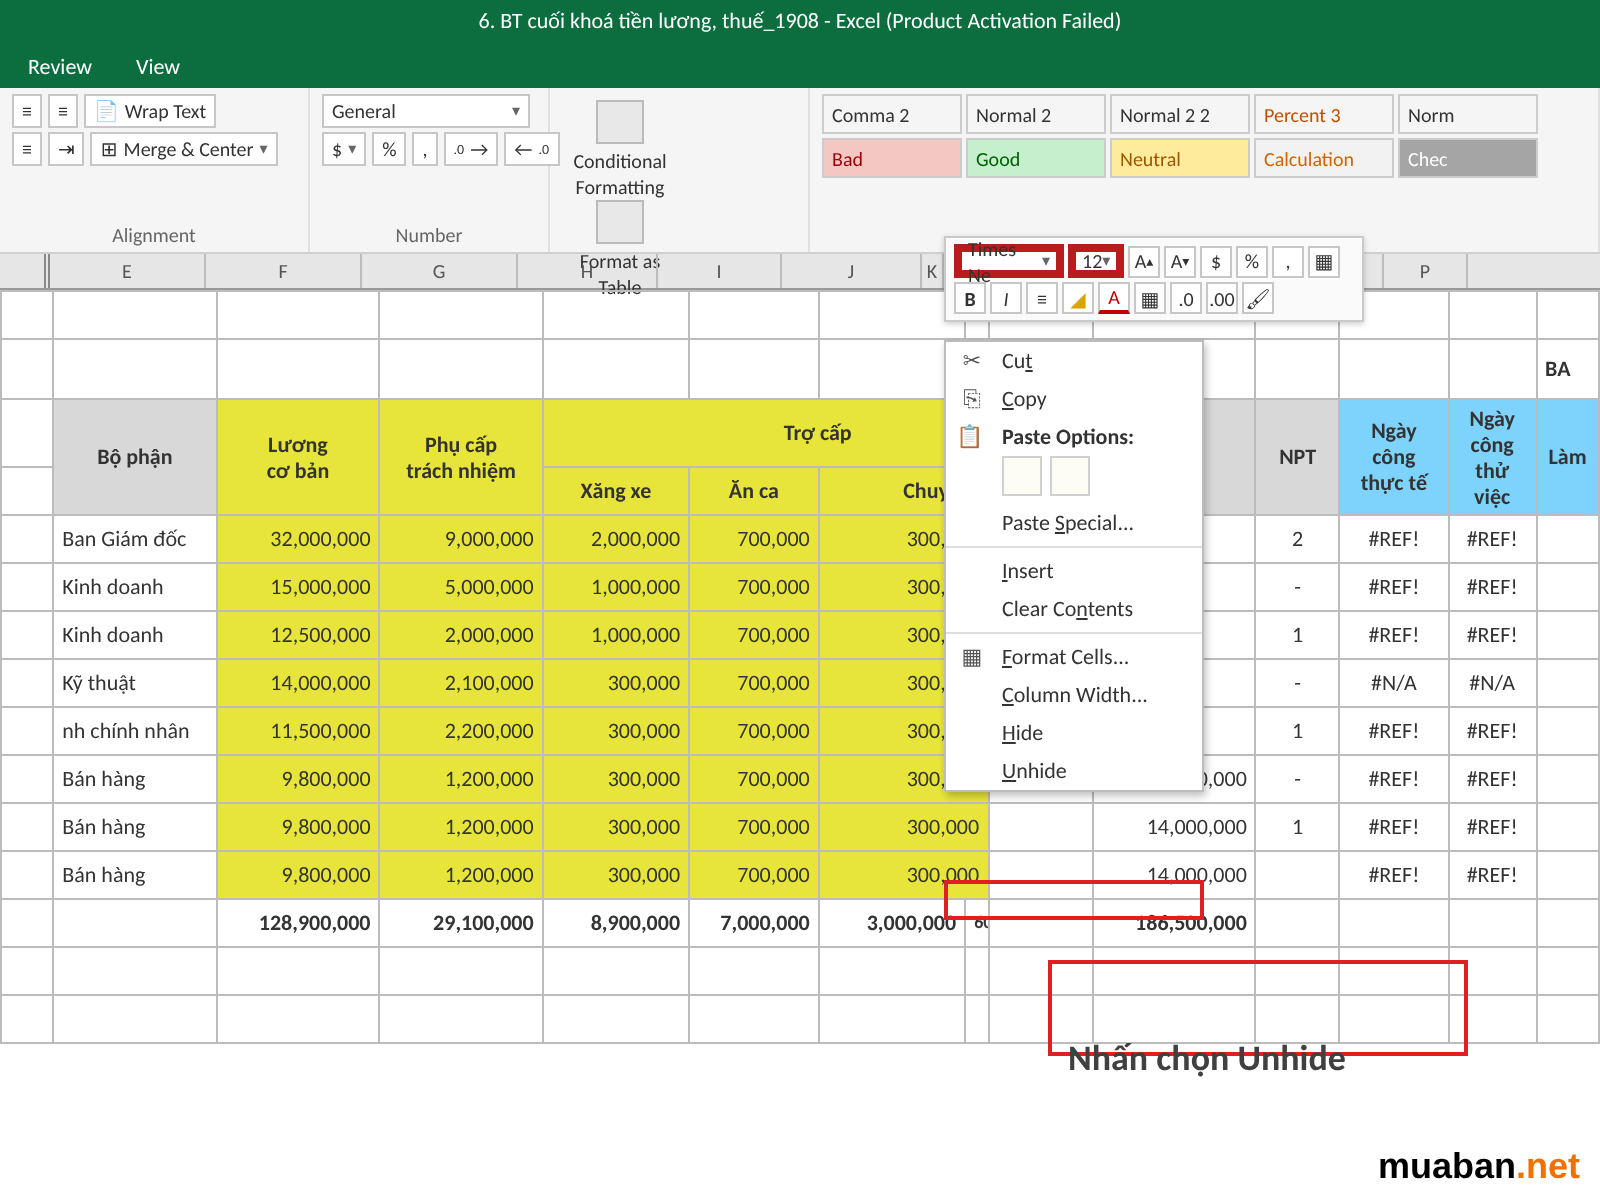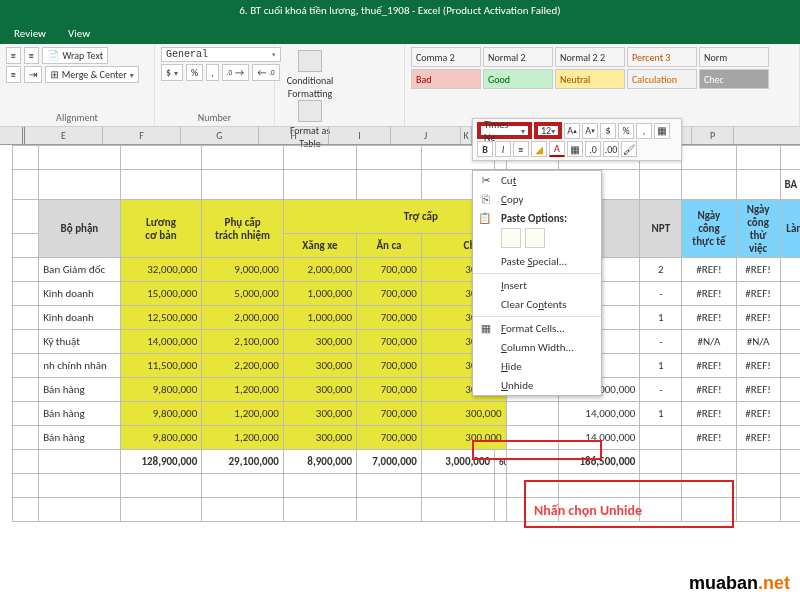--- a/index.html
+++ b/index.html
@@ -34,33 +34,33 @@
   .ctx .paste-opts{padding:2px 8px 4px 28px;display:flex;gap:4px;}
   .ctx .paste-opts .po{width:20px;height:20px;border:1px solid #d0d0d0;background:#fdfdf3;cursor:pointer;}
   .ctx-title{padding:3px 8px 1px 28px;color:#333;position:relative;}
   .ctx-title .ci{position:absolute;left:5px;}
   .unhide-hl{position:absolute;border:2px solid #e02020;z-index:11;pointer-events:none;}
   
   .col-hdrs{display:flex;background:#e6e6e6;border-bottom:1px solid #999;height:18px;margin-top:0;}
   .ch{border-right:1px solid #bcbcbc;text-align:center;font-size:10px;color:#555;display:flex;align-items:center;justify-content:center;}
   .ch.sel{background:#d2e3c9;}
   
-  .sheet{position:relative;padding-left:12px;}
+  .sheet{position:relative;}
   table.grid{border-collapse:collapse;table-layout:fixed;width:800px;}
   table.grid td{border:1px solid #bcbcbc;height:24px;padding:0 4px;font-size:11px;white-space:nowrap;overflow:hidden;}
   .hdr{background:#d8d8d8;font-weight:bold;text-align:center;font-size:11px;}
   .hdr-sub{background:#7dd3fc;font-weight:bold;text-align:center;font-size:10px;}
   .yel{background:#e8e53a;}
   .num{text-align:right;}
   .ctr{text-align:center;}
   .err{text-align:center;}
   .tot{font-weight:bold;}
   
   .anno-box{position:absolute;border:2px solid #e02020;z-index:8;pointer-events:none;}
-  .anno-text{position:absolute;color:#ef4444;font-weight:bold;font-size:14px;z-index:8;}
+  .anno-text{position:absolute;color:#404040;font-weight:bold;font-size:18px;z-index:8;margin-top:16px;}
   .watermark{position:absolute;bottom:4px;right:10px;font-family:Arial;font-weight:bold;font-size:18px;}
   .watermark .a{color:#000000;}
   .watermark .b{color:#f07000;}
   u{text-decoration:underline;}
   .fs{font-size:7px;vertical-align:top;}
 </style>
 </head>
 <body>
 
 <div class="title-bar">
@@ -83,21 +83,21 @@
       <div style="display:flex;gap:3px;">
         <span class="btn">≡</span>
         <span class="btn">⇥</span>
         <span class="btn">⊞ <span>Merge &amp; Center</span> <span class="dd-arrow">▾</span></span>
       </div>
     </div>
     <div class="grp-label">Alignment</div>
   </div>
   <div class="grp" style="width:120px;">
     <div class="grp-body">
-      <span class="btn" style="width:120px;font-family:Liberation Mono, monospace;">
+      <span class="btn" style="width:104px;">
           <span>General</span> 
           <span class="dd-arrow" style="margin-left:auto;">▾</span>
         </span>
       <div style="display:flex;gap:3px;">
         <span class="btn">$ <span class="dd-arrow">▾</span></span>
         <span class="btn">%</span>
         <span class="btn">,</span>
         <span class="btn"><span class="fs">.0</span>→</span>
         <span class="btn">←<span class="fs">.0</span></span>
       </div>

